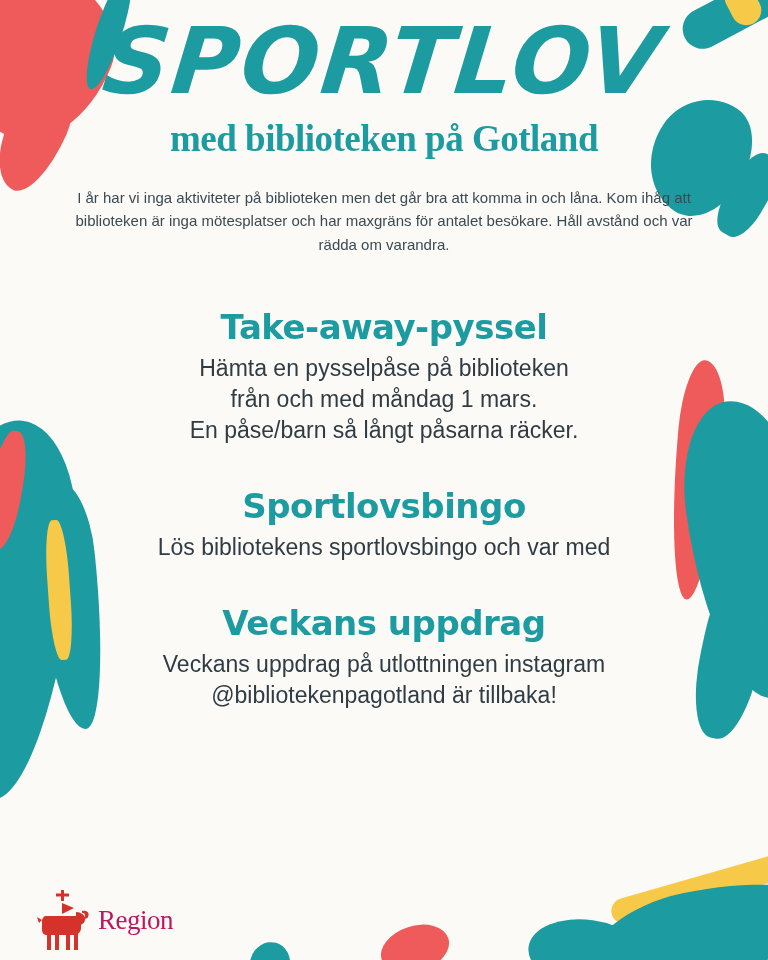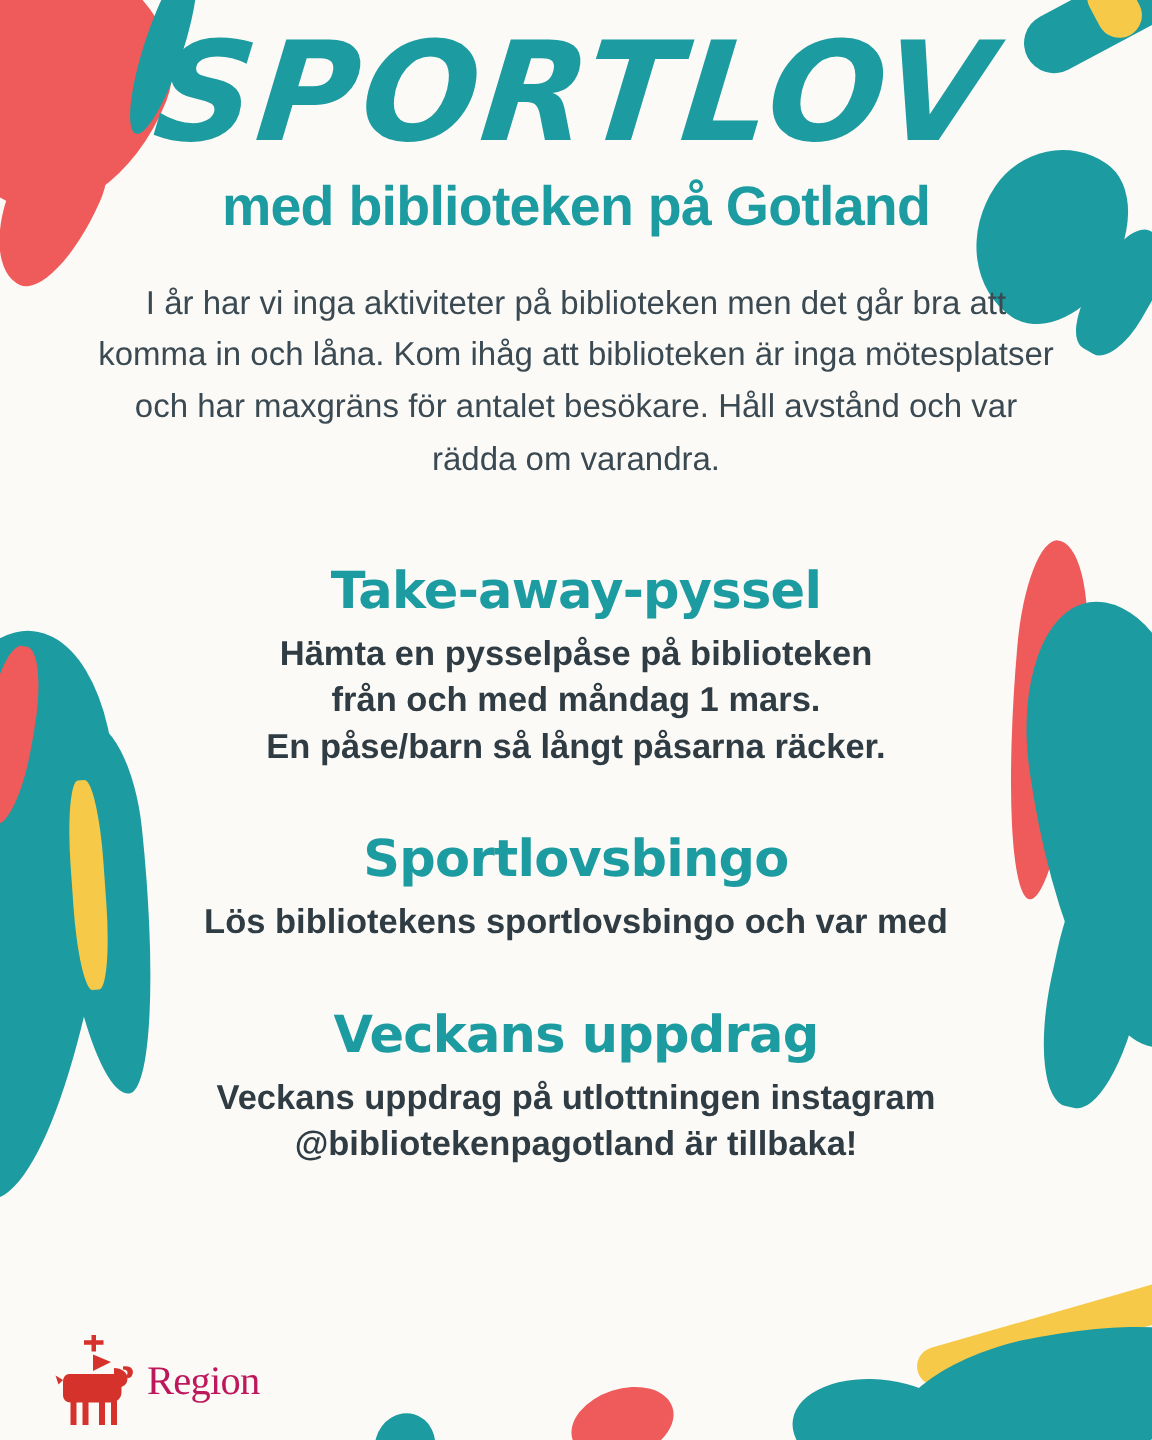--- a/index.html
+++ b/index.html
@@ -196,31 +196,31 @@
     font-style: italic;
     font-size: 92px;
     letter-spacing: 2px;
     color: #1c9ba0;
     line-height: 1.05;
     transform: skewX(-6deg);
   }
 
   .subtitle {
     margin: 6px 0 0 0;
-    font-family: Liberation Sans, sans-serif;
+    font-family: Liberation Serif, serif;
     font-weight: bold;
     font-size: 37px;
     color: #1c9ba0;
     letter-spacing: -0.5px;
   }
 
   .intro {
     margin: 26px auto 0 auto;
     max-width: 640px;
-    font-size: 22px;
+    font-size: 15px;
     line-height: 1.58;
     color: #3b4a52;
   }
 
   .sections {
     margin-top: 50px;
   }
 
   .section {
     margin-bottom: 40px;
@@ -233,21 +233,20 @@
     font-weight: bold;
     font-size: 34px;
     color: #1c9ba0;
     letter-spacing: -0.5px;
   }
 
   .section-body {
     font-size: 23px;
     line-height: 1.35;
     color: #303c43;
-    font-weight: bold;
   }
   .section-body div { white-space: nowrap; }
 
   
   .logo {
     position: absolute;
     left: 36px;
     bottom: 8px;
     display: flex;
     align-items: center;

